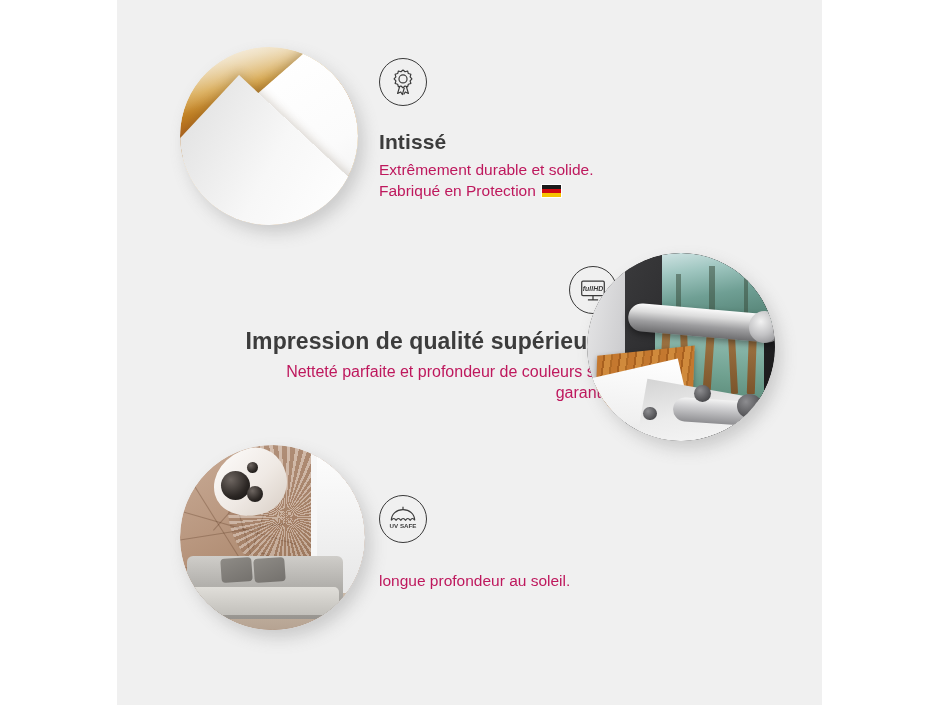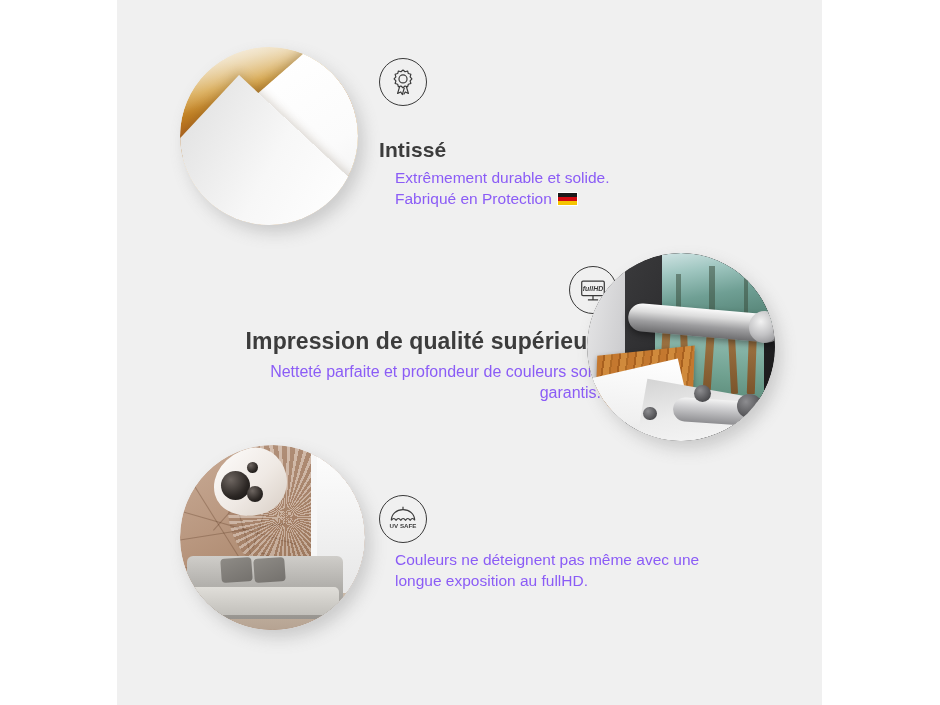--- a/index.html
+++ b/index.html
@@ -243,29 +243,29 @@
 
   .f-title {
     color: #3c3c3c;
     font-size: 21px;
     font-weight: 600;
     letter-spacing: .1px;
     margin: 0;
     white-space: nowrap;
   }
   .f-body {
-    color: #8b5cf6;
+    color: #be185d;
     font-size: 15.5px;
     line-height: 21px;
-    margin: 16px;
+    margin: 0;
   }
 
   
   .feature-intisse { left: 262px; top: 58px; width: 300px; }
-  .feature-intisse .f-title { margin-top: 32px; }
+  .feature-intisse .f-title { margin-top: 24px; }
   .feature-intisse .f-body { margin-top: 5px; }
 
   
   .feature-quality { left: 60px; top: 266px; width: 440px; text-align: right; }
   .feature-quality .f-icon { margin-left: auto; }
   .feature-quality .f-title {
     font-size: 23px; margin-top: 14px; white-space: normal;
   }
   .feature-quality .f-body { margin-top: 6px; font-size: 16px; }
 
@@ -398,19 +398,19 @@
     <div class="feature feature-uv">
       <div class="f-icon">
         <svg width="32" height="32" viewBox="0 0 34 34" fill="none" stroke="#3a3a3a" stroke-width="1.25" stroke-linejoin="round">
           <path d="M4.6 18.4c0-6.6 5.5-11.4 12.4-11.4s12.4 4.8 12.4 11.4"></path>
           <path d="M4.6 18.4c1.6-2.6 3.5-2.6 5 0 1.6-2.6 3.5-2.6 5 0 1.6-2.6 3.5-2.6 5 0 1.6-2.6 3.5-2.6 5 0 1.6-2.6 3.5-2.6 4.8 0"></path>
           <path d="M17 7V4.1"></path>
           <text x="17" y="26.8" font-family="Liberation Sans, sans-serif" font-size="6.6" font-weight="bold" fill="#3a3a3a" stroke="none" text-anchor="middle">UV SAFE</text>
         </svg>
       </div>
       <p class="f-body">
-        <span>Couleurs ne déteignent pas même avec une</span><br>
-        <span>longue exposition au fullHD.</span>
+        <br>
+        <span>longue profondeur au soleil.</span>
       </p>
     </div>
 
   </div>
 </div>
 
 </body></html>

